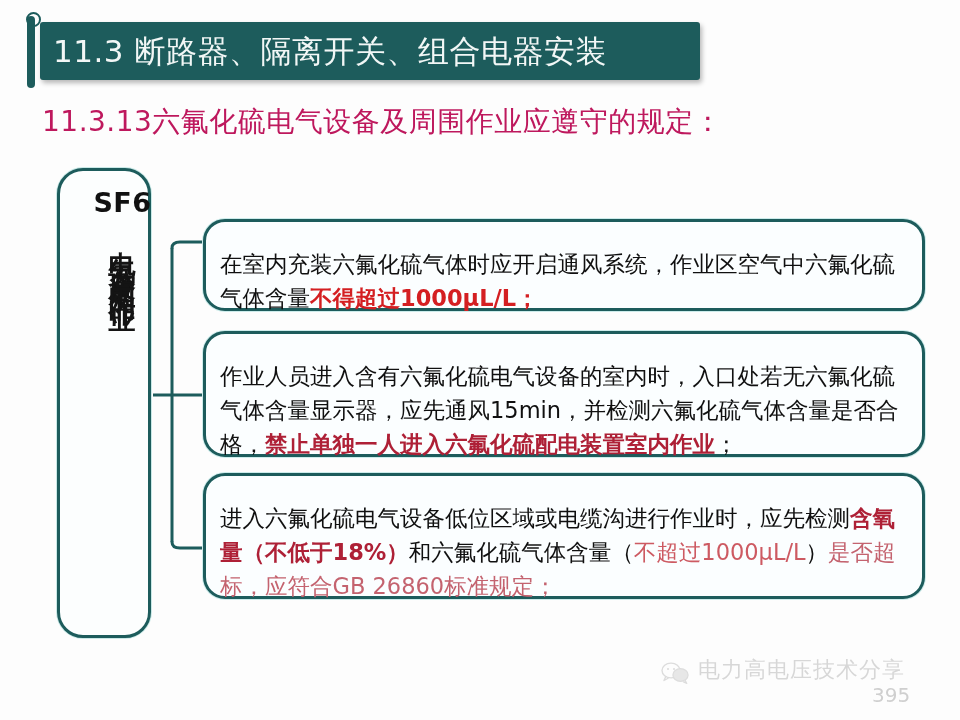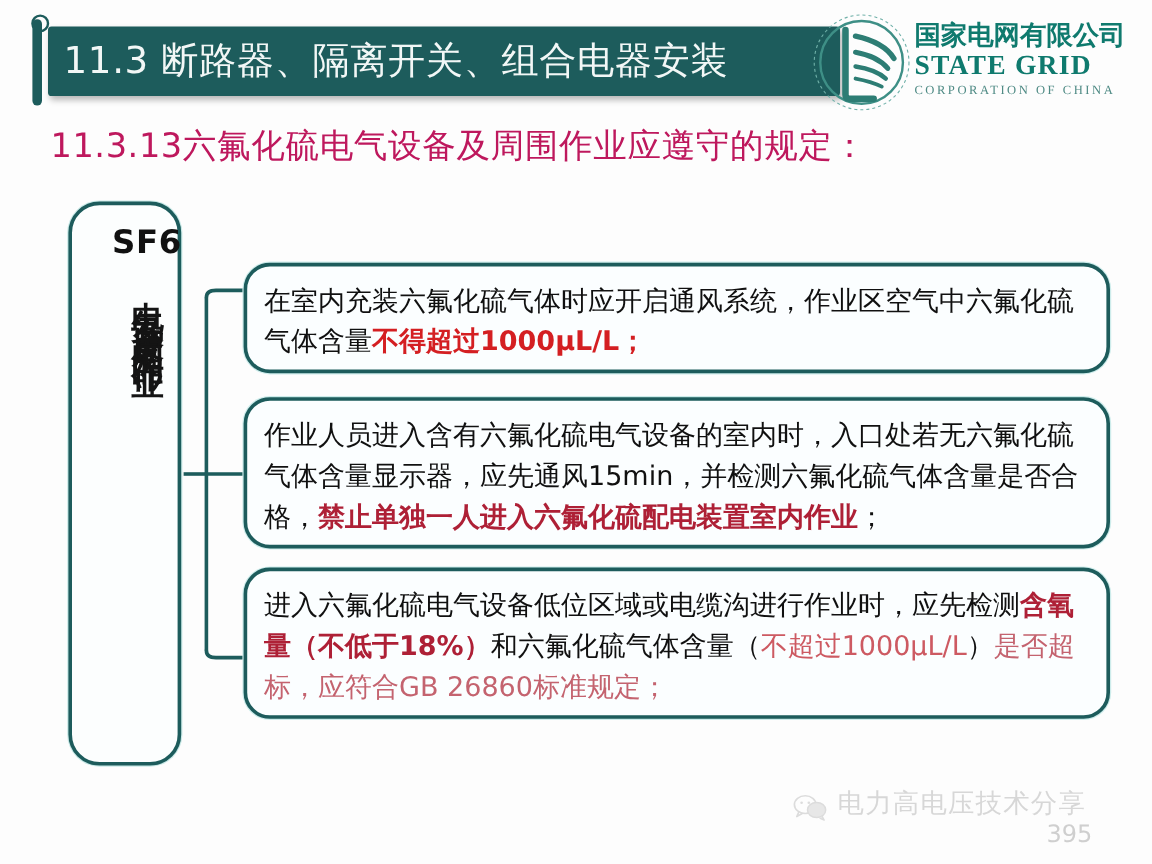--- a/index.html
+++ b/index.html
@@ -159,21 +159,21 @@
   
   .note-box {
     position: absolute;
     left: 203px;
     width: 722px;
     border: 3px solid #1d5c5c;
     border-radius: 22px;
     background: #fbfeff;
     box-shadow: 0 0 0 1px #cdeceb;
     box-sizing: border-box;
-    padding: 12px 14px 11px 14px;
+    padding: 25px 14px 11px 14px;
   }
   #note-box-1 { top: 219px; height: 92px; }
   #note-box-2 { top: 331px; height: 126px; }
   #note-box-3 { top: 473px; height: 126px; }
 
   .note-text {
     font-size: 22.5px;
     line-height: 34px;
     color: #101010;
     font-family: "DejaVu Sans", sans-serif;
@@ -225,36 +225,20 @@
 <div id="slide">
 
   <div class="header-zone">
     <div class="header-pole-knob"></div>
     <div class="header-pole"></div>
     <div class="header-bar">
       <span class="header-title">11.3 断路器、隔离开关、组合电器安装</span>
     </div>
   </div>
 
-  <div class="logo-zone">
-    <svg class="logo-emblem" viewBox="0 0 100 100">
-      <circle cx="50" cy="50" r="41" fill="none" stroke="#3e8f86" stroke-width="2.4"></circle>
-      <circle cx="50" cy="50" r="47" fill="none" stroke="#6fb0a8" stroke-width="1.1" stroke-dasharray="3 3"></circle>
-      <path d="M34 18 L34 82 Q34 86 38 86 L62 86" fill="none" stroke="#2d7d74" stroke-width="6.5" stroke-linecap="round"></path>
-      <path d="M44 40 Q66 44 76 56" fill="none" stroke="#2d7d74" stroke-width="5" stroke-linecap="round"></path>
-      <path d="M44 54 Q64 57 74 66" fill="none" stroke="#2d7d74" stroke-width="4.4" stroke-linecap="round"></path>
-      <path d="M44 66 Q60 69 70 74" fill="none" stroke="#2d7d74" stroke-width="3.8" stroke-linecap="round"></path>
-      <path d="M44 24 Q72 30 82 46" fill="none" stroke="#2d7d74" stroke-width="5.4" stroke-linecap="round"></path>
-    </svg>
-    <div class="logo-text">
-      <div class="logo-cn">国家电网有限公司</div>
-      <div class="logo-en">STATE GRID</div>
-      <div class="logo-sub">CORPORATION OF CHINA</div>
-    </div>
-  </div>
 
   <div class="subtitle">11.3.13六氟化硫电气设备及周围作业应遵守的规定：</div>
 
   <div class="sf6-box">
     <div class="sf6-label">SF6</div>
     <div class="sf6-vertical">电气设备及周围的作业</div>
   </div>
 
   <svg class="connector" viewBox="0 0 60 330">
     <path d="M3 165 L22 165" fill="none" stroke="#1d5c5c" stroke-width="3"></path>

